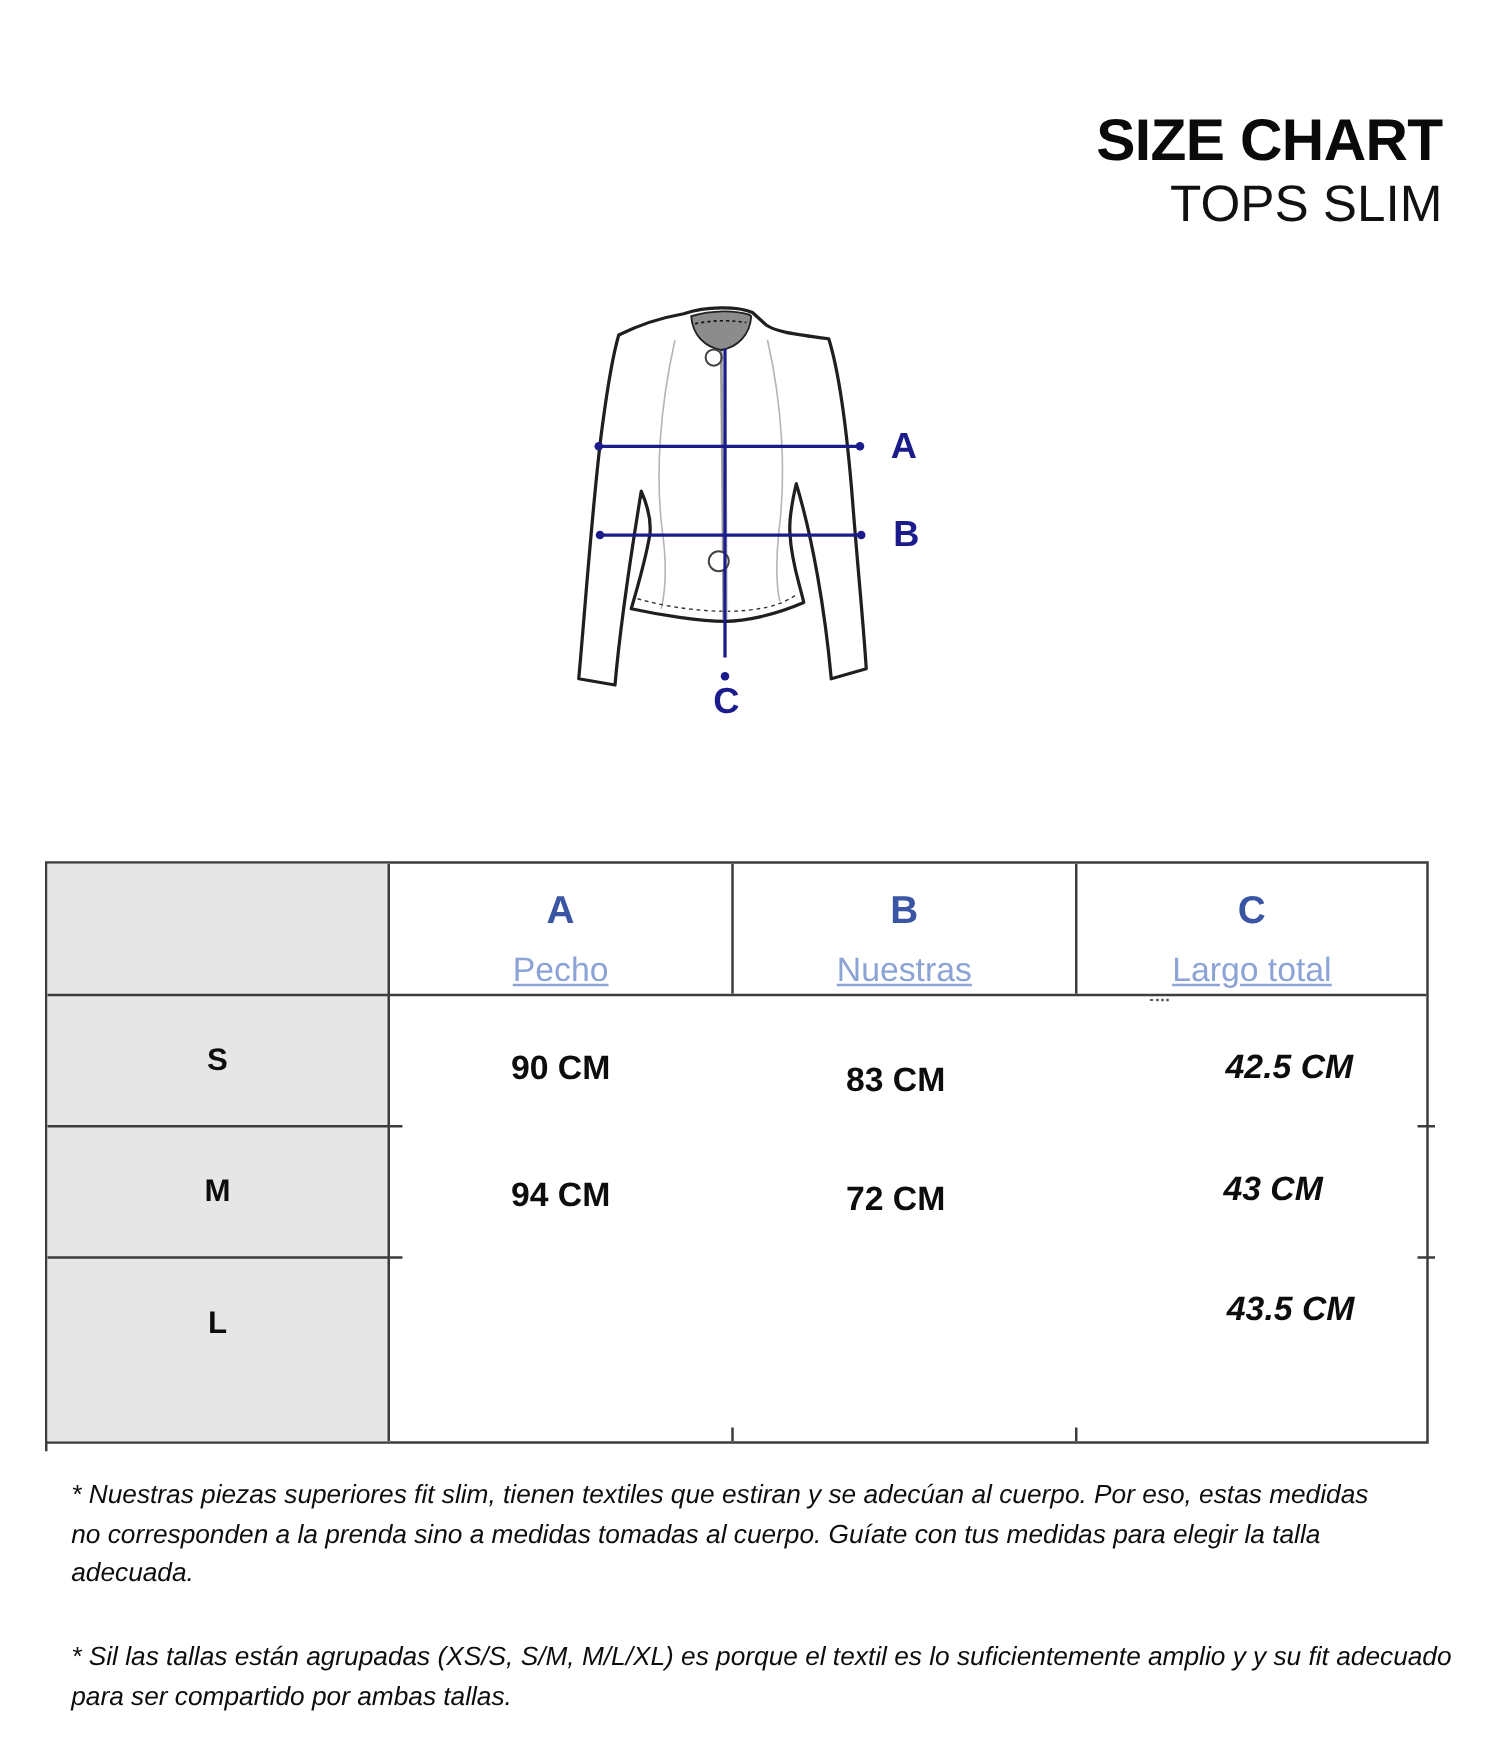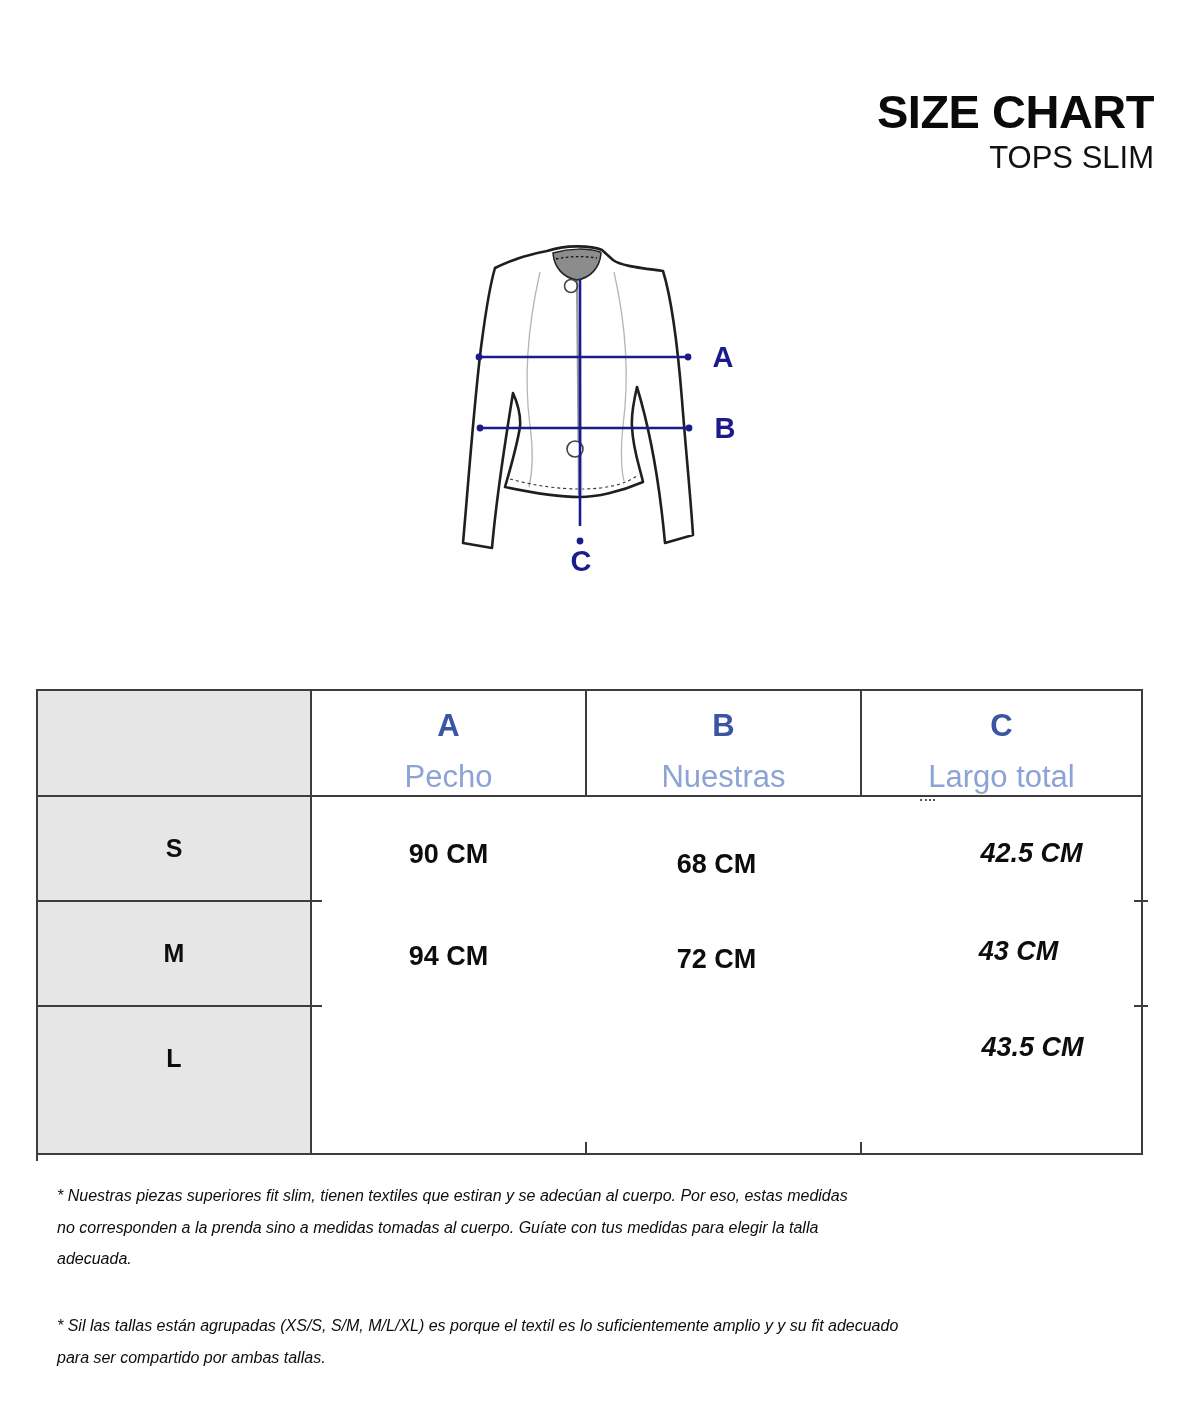--- a/index.html
+++ b/index.html
@@ -3,21 +3,21 @@
 <meta charset="utf-8">
 <style>
   html,body{margin:0;padding:0;background:#ffffff;}
   .canvas{
     position:relative;width:1200px;height:1404px;background:#ffffff;overflow:hidden;
     font-family:"Liberation Sans", sans-serif;color:#0d0d0d;
   }
   
   .hdr{position:absolute;left:0;top:86px;width:1154px;text-align:right;}
   .title{font-size:47px;font-weight:bold;letter-spacing:-0.5px;color:#0a0a0a;line-height:1.1;margin:0;}
-  .subtitle{font-size:31px;font-weight:normal;color:#111;line-height:1.15;margin:2px 0 0 0;}
+  .subtitle{font-size:41px;font-weight:normal;color:#111;line-height:1.15;margin:2px 0 0 0;}
   
   .fig{position:absolute;left:420px;top:230px;width:360px;height:360px;}
   
   .sizetable{
     position:absolute;left:36px;top:689px;width:1107px;height:466px;
     border:2px solid #3d3d3d;box-sizing:border-box;background:#fff;
   }
   .sizetable .abs{position:absolute;}
   .col-size{left:0;top:0;bottom:0;width:272px;background:#e6e6e6;border-right:2px solid #3d3d3d;}
   .hdr-bottom{left:0;right:0;top:104px;height:2px;background:#3d3d3d;}
@@ -25,32 +25,32 @@
   .v1{left:547px;} .v2{left:822px;}
   .row-sep{left:0;width:284px;height:2px;background:#3d3d3d;}
   .s1{top:209px;} .s2{top:314px;}
   .tick-right{right:-7px;width:14px;height:2px;background:#3d3d3d;}
   .tick-bottom{bottom:0;width:2px;height:11px;background:#3d3d3d;}
   .b1{left:547px;} .b2{left:822px;}
   .tick-bl{left:-2px;bottom:-8px;width:2px;height:8px;background:#3d3d3d;}
   .hcell{top:0;height:104px;display:flex;flex-direction:column;align-items:center;justify-content:center;padding-top:16px;box-sizing:border-box;}
   .hA{left:274px;width:273px;} .hB{left:549px;width:273px;} .hC{left:824px;width:279px;}
   .hletter{font-size:31px;font-weight:bold;color:#3a55a3;line-height:1;}
-  .hname{font-size:31px;color:#8ca3d6;line-height:1;margin-top:20px;position:relative;}
+  .hname{font-size:27px;color:#8ca3d6;line-height:1;margin-top:20px;position:relative;text-decoration:underline;}
   .squiggle{position:absolute;left:58px;bottom:-6px;width:15px;height:3px;border-bottom:2px dotted #555;}
   .scell{left:0;width:272px;display:flex;align-items:center;justify-content:center;font-weight:bold;font-size:25px;color:#0d0d0d;}
   .rowS{top:106px;height:103px;} .rowM{top:211px;height:103px;} .rowL{top:316px;height:103px;}
   .vcell{display:flex;align-items:center;justify-content:center;font-weight:bold;font-size:27px;color:#0d0d0d;}
   .cA{left:274px;width:273px;} .cB{left:549px;width:273px;} .cC{left:824px;width:279px;font-style:italic;}
   .vSA span{transform:translate(0px,6px);}   .vSB span{transform:translate(-7px,16px);} .vSC span{transform:translate(30px,5px);}
   .vMA span{transform:translate(0px,3px);}   .vMB span{transform:translate(-7px,6px);}  .vMC span{transform:translate(17px,-2px);}
   .vLA span{transform:translate(0px,0px);}   .vLB span{transform:translate(-7px,-8px);} .vLC span{transform:translate(31px,-11px);}
   .vcell span{display:inline-block;}
   
-  .note{position:absolute;left:57px;width:1110px;font-style:italic;font-size:16px;line-height:31.5px;color:#0d0d0d;white-space:pre-line;}
+  .note{position:absolute;left:57px;width:1110px;font-style:italic;font-size:21px;line-height:31.5px;color:#0d0d0d;white-space:pre-line;}
   .note1{top:1180px;} .note2{top:1310px;}
 </style>
 </head>
 <body>
 
 <div class="canvas">
 
   <div class="hdr">
     <h1 class="title">SIZE CHART</h1>
     <div class="subtitle">TOPS SLIM</div>
@@ -143,21 +143,21 @@
     </div>
 
     <div class="abs scell rowS">S</div>
     <div class="abs scell rowM">M</div>
     <div class="abs scell rowL">L</div>
 
     <div class="abs vcell rowS cA vSA">
         <span>90 CM</span>
       </div>
     <div class="abs vcell rowS cB vSB">
-        <span>68 CM</span>
+        <span>83 CM</span>
       </div>
     <div class="abs vcell rowS cC vSC">
         <span>42.5 CM</span>
       </div>
 
     <div class="abs vcell rowM cA vMA">
         <span>94 CM</span>
       </div>
     <div class="abs vcell rowM cB vMB">
         <span>72 CM</span>

